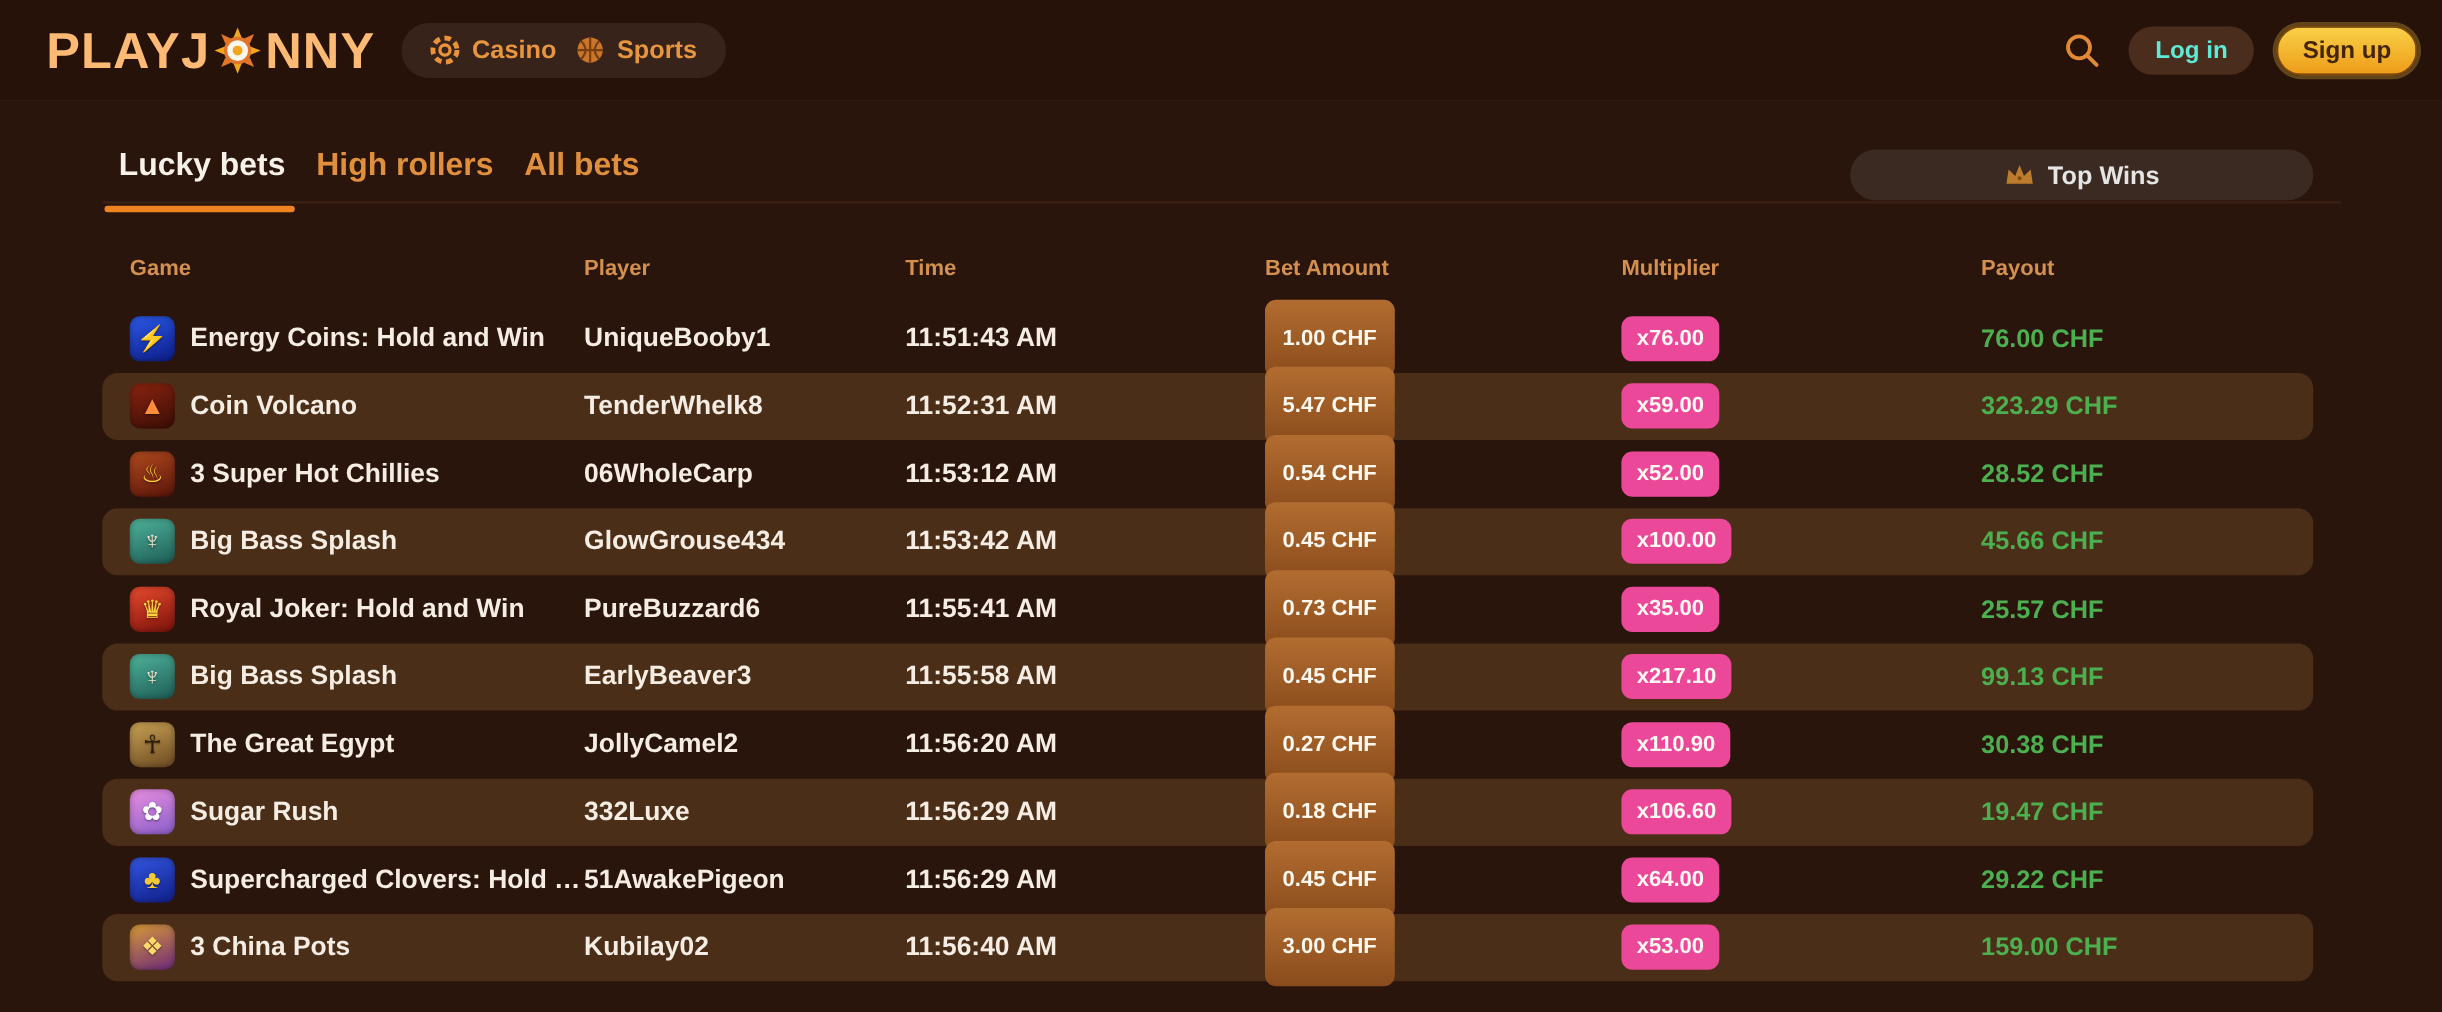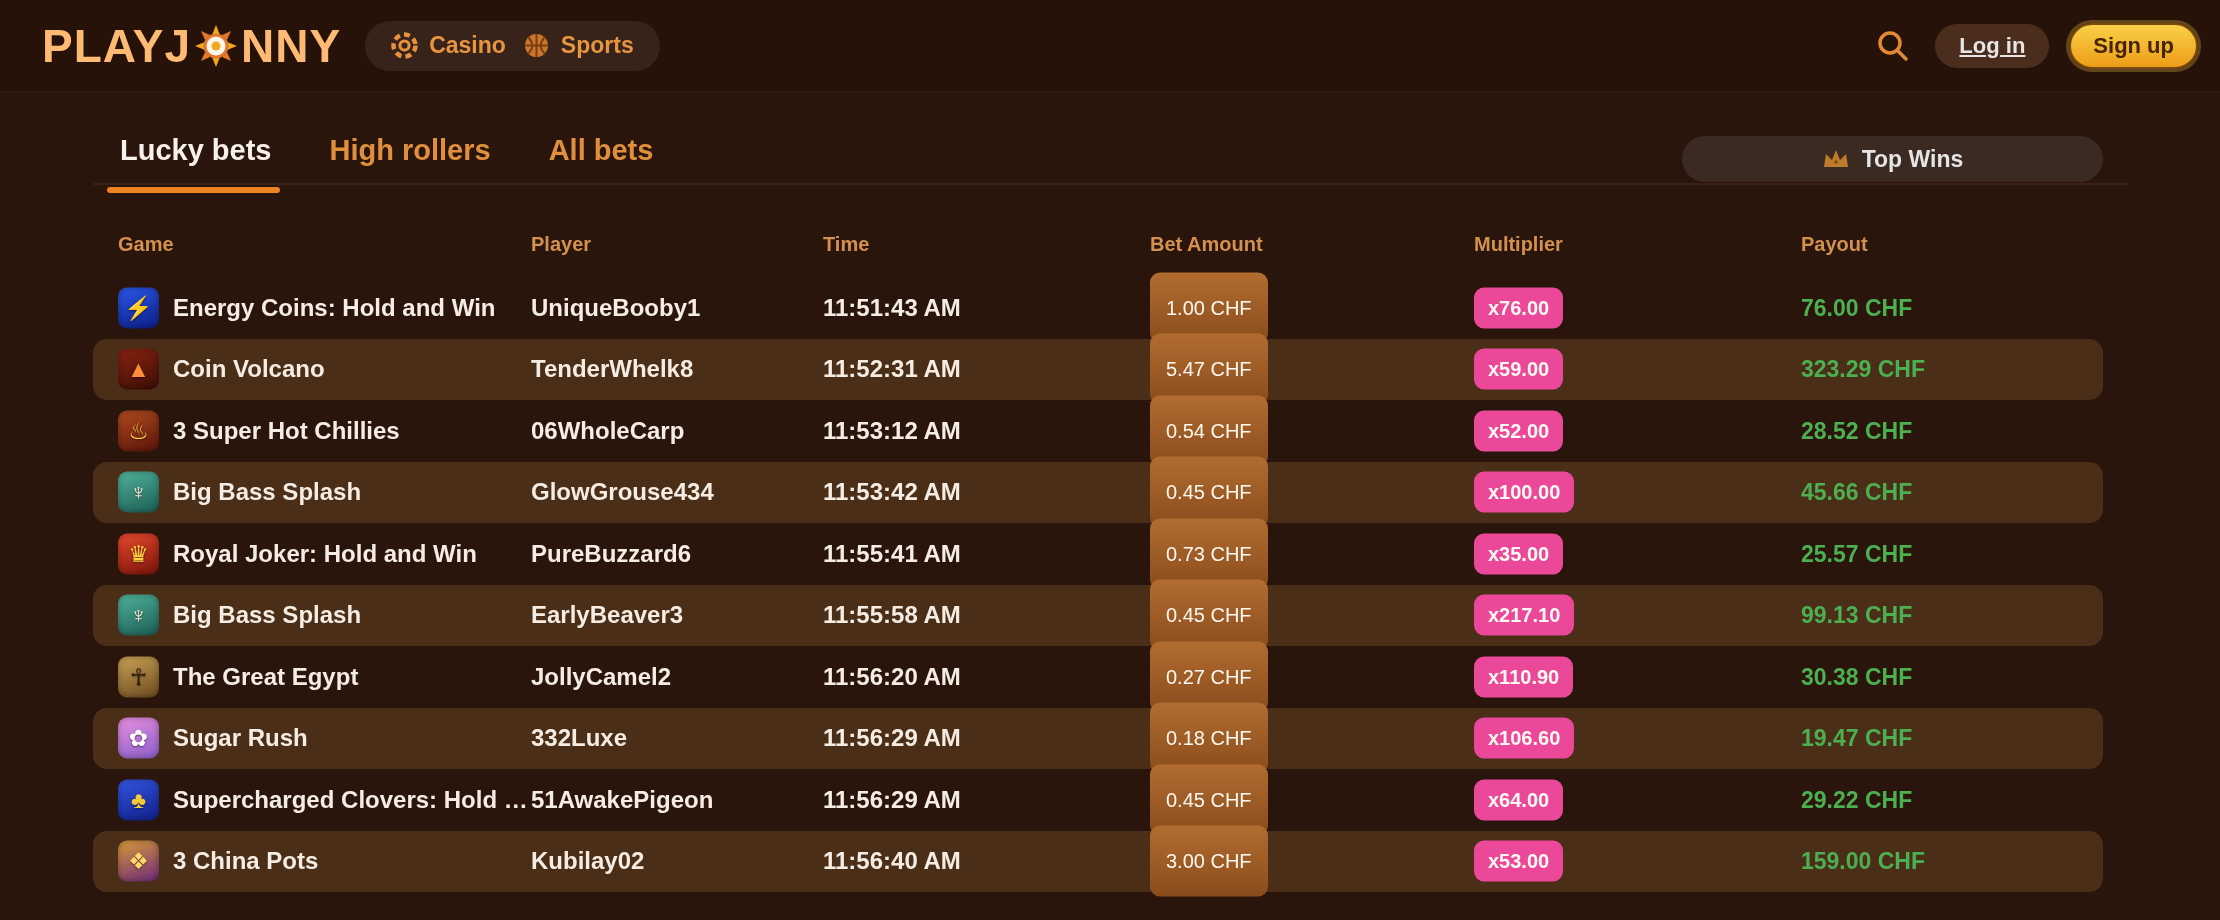--- a/index.html
+++ b/index.html
@@ -26,33 +26,33 @@
   .nav-pill {
     margin-left:24px; height:50px; border-radius:26px;
     background:#38231a; display:flex; align-items:center; padding:0 26px; gap:17px;
   }
   .nav-item { display:flex; align-items:center; gap:11px; }
   .nav-item span.lbl { color:#e8953f; font-weight:700; font-size:23px; }
   .spacer { flex:1; }
   .search-btn { width:40px; height:40px; display:flex; align-items:center; justify-content:center; margin-right:22px; }
   .login-btn {
     height:44px; border-radius:22px; background:#4b2d1d;
-    color:#e5e5e5; font-weight:700; font-size:22px;
-    display:flex; align-items:center; padding:0 24px; margin-right:20px; border:none;text-decoration:underline;
+    color:#5eead4; font-weight:700; font-size:22px;
+    display:flex; align-items:center; padding:0 24px; margin-right:20px; border:none;
   }
   .signup-btn {
     height:46px; border-radius:23px;
     background:linear-gradient(180deg,#f9d047,#ee9d19);
     color:#452505; font-weight:800; font-size:22px;
     display:flex; align-items:center; padding:0 22px;
     border:2px solid #7b480f; box-shadow:0 0 0 3px rgba(247,201,72,.28);
   }
 
   
-  .tabs { position:absolute; top:134px; left:108px; display:flex; gap:58px;margin-left:12px; }
+  .tabs { position:absolute; top:134px; left:108px; display:flex; gap:28px; }
   .tab { position:relative; font-size:29px; font-weight:700; color:#e0903c; padding-bottom:26px; }
   .tab.active { color:#f7f1ea; }
   .tab.active::after {
     content:""; position:absolute; left:-13px; right:-8px; bottom:0;
     height:6px; border-radius:3px; background:#ef8322;
   }
   .tabs-divider {
     position:absolute; top:183px; left:93px; width:2035px; height:2px;
     background:#3c2214;
   }
@@ -87,21 +87,21 @@
     display:flex; align-items:center; justify-content:center;
     box-shadow:inset 0 0 6px rgba(0,0,0,.35);
   }
   .game-icon .glyph { font-size:23px; line-height:1; text-shadow:0 1px 2px rgba(0,0,0,.5); }
   .game-name  { left:80px;  font-size:24px; font-weight:700; color:#f5ede3; }
   .player     { left:438px; font-size:24px; font-weight:700; color:#f5ede3; }
   .time       { left:730px; font-size:24px; font-weight:700; color:#f5ede3; }
   .bet-pill {
     left:1057px; border-radius:10px; padding:24px 16px;
     background:linear-gradient(180deg,#b26c30,#8a4c1c);
-    font-size:20px; font-weight:400; color:#fdf8f0;
+    font-size:20px; font-weight:700; color:#fdf8f0;
   }
   .mult-pill {
     left:1381px; border-radius:10px; padding:9px 14px;
     background:#ec4899; font-size:20px; font-weight:800; color:#fdf8f0;
   }
   .payout { left:1708px; font-size:23px; font-weight:700; color:#4caf50; }
 </style>
 </head>
 <body>
 

